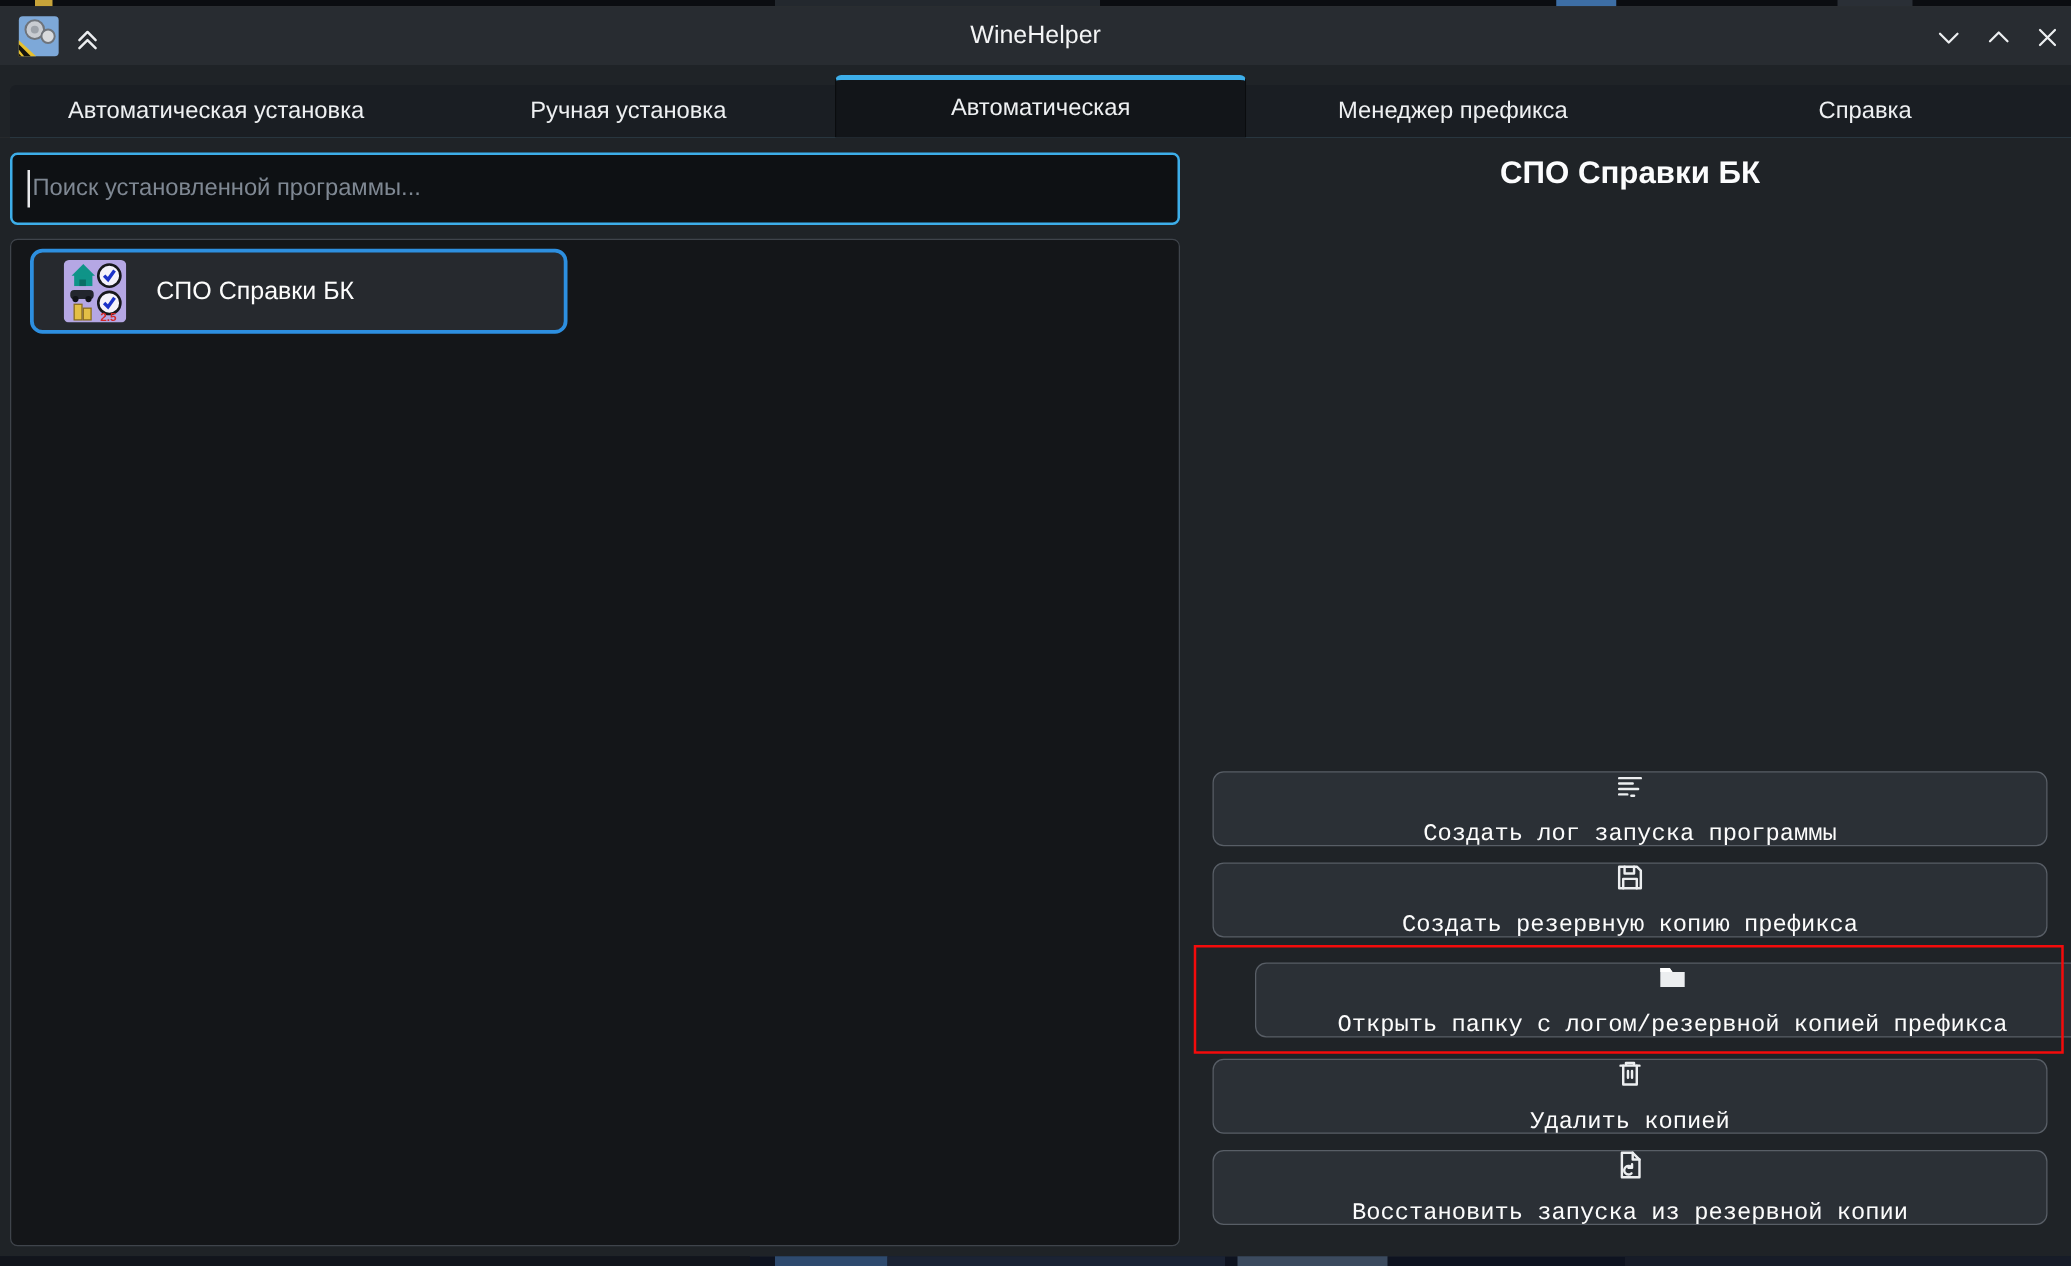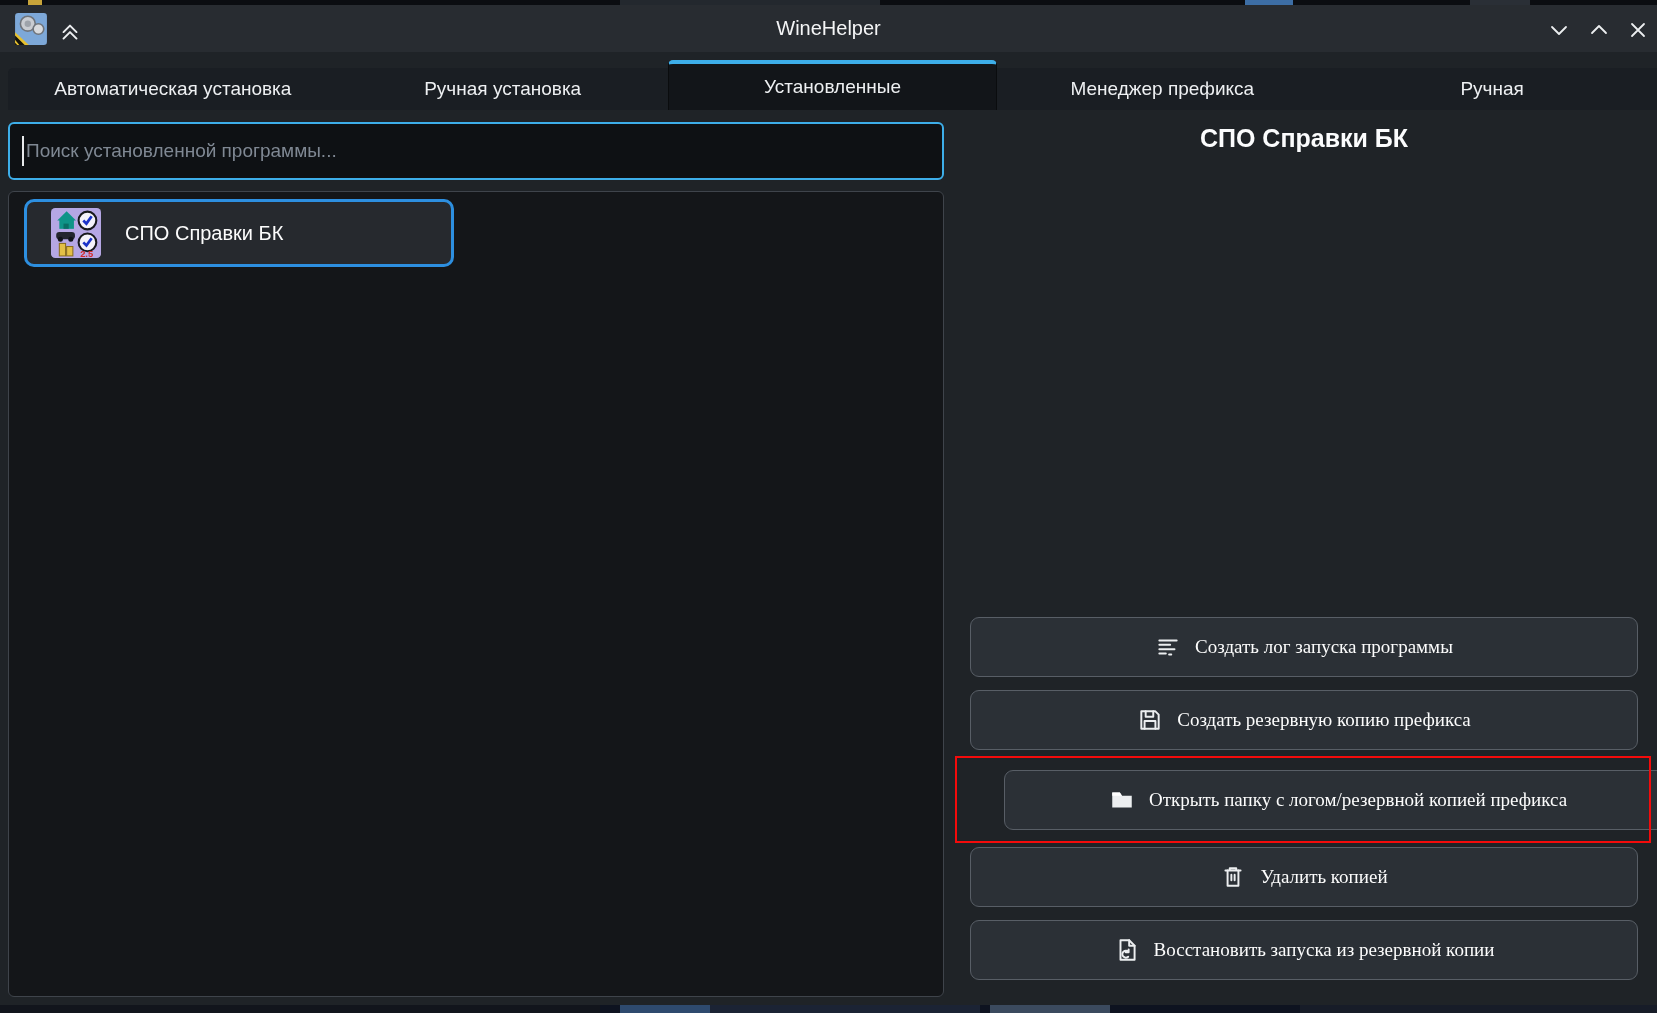--- a/index.html
+++ b/index.html
@@ -43,22 +43,22 @@
             align-items:center;padding-left:24px;gap:24px;cursor:pointer;}
   .listitem .label{font-size:20px;color:#fcfcfc;}
   
   .dtitle{position:absolute;left:952px;top:14px;width:704px;text-align:center;
           font-size:25px;font-weight:bold;color:#fbfcfd;}
   .launch{position:absolute;left:970px;top:243px;width:668px;height:58px;background:#4caf50;
           border:none;border-radius:9px;color:#ffffff;font-size:20px;font-weight:bold;
           font-family:"Liberation Sans",sans-serif;cursor:pointer;}
   .abtn{position:absolute;left:970px;width:668px;height:60px;box-sizing:border-box;
         background:#2b3036;border:1px solid #585e66;border-radius:9px;color:#fcfcfc;
-        font-size:19px;font-family:Liberation Serif, serif;cursor:pointer;
-        display:flex;align-items:center;justify-content:center;gap:14px;}
+        font-size:19px;font-family:Liberation Mono, monospace;cursor:pointer;
+        display:flex;align-items:center;justify-content:center;gap:14px;flex-direction:column;}
   .abtn svg{flex:none;}
   .redbox{position:absolute;left:955px;top:646px;width:696px;height:87px;box-sizing:border-box;
           border:2px solid #f40b0b;pointer-events:none;}
   .icon-stroke{stroke:#eceef0;fill:none;stroke-width:1.8;stroke-linecap:round;stroke-linejoin:round;}
 </style>
 </head>
 <body>
 
 <div class="stage">
 
@@ -105,27 +105,27 @@
 
   <div class="tabstrip">
     <div class="tabrow">
       <div class="tab">
         <span>Автоматическая установка</span>
       </div>
       <div class="tab">
         <span>Ручная установка</span>
       </div>
       <div class="tab active">
-        <span>Установленные</span>
+        <span>Автоматическая</span>
       </div>
       <div class="tab">
         <span>Менеджер префикса</span>
       </div>
       <div class="tab">
-        <span>Ручная</span>
+        <span>Справка</span>
       </div>
     </div>
   </div>
 
   <div class="content">
 
     <input class="search" value="" placeholder="Поиск установленной программы..." style="">
     <div class="caret"></div>
 
     <div class="listpanel">

